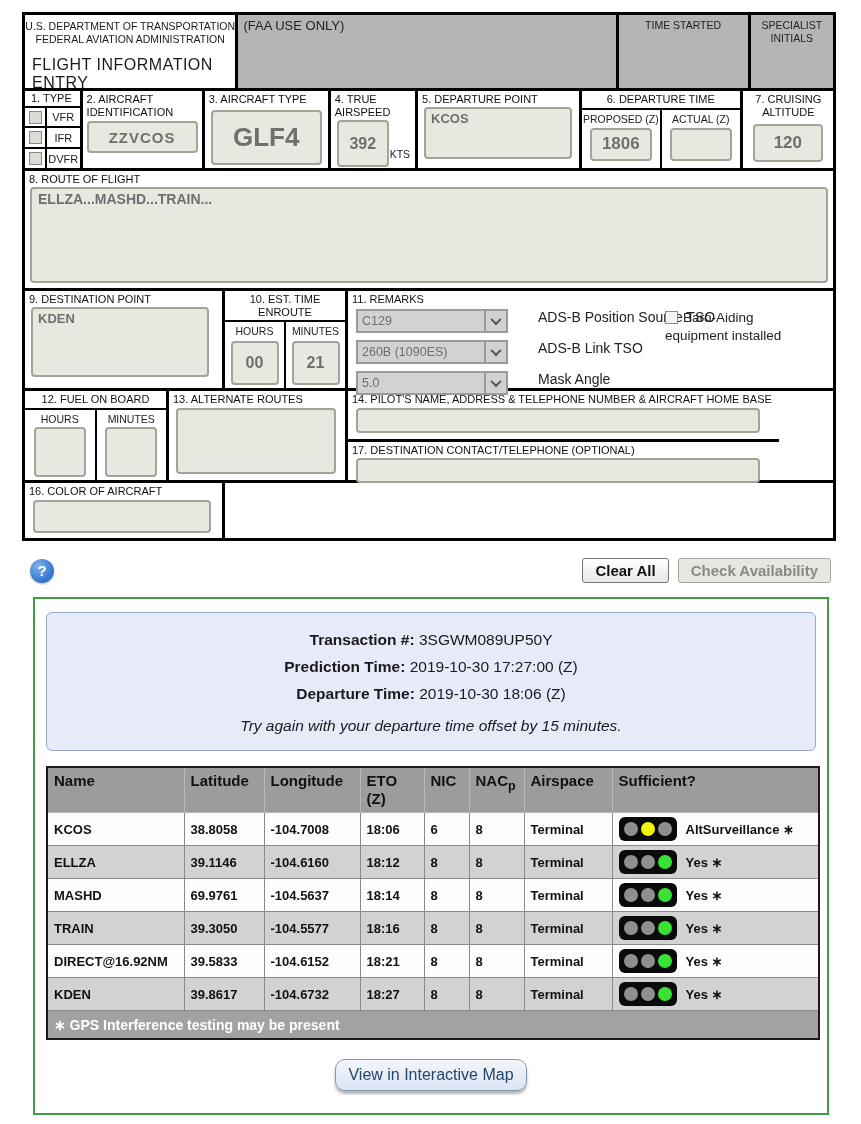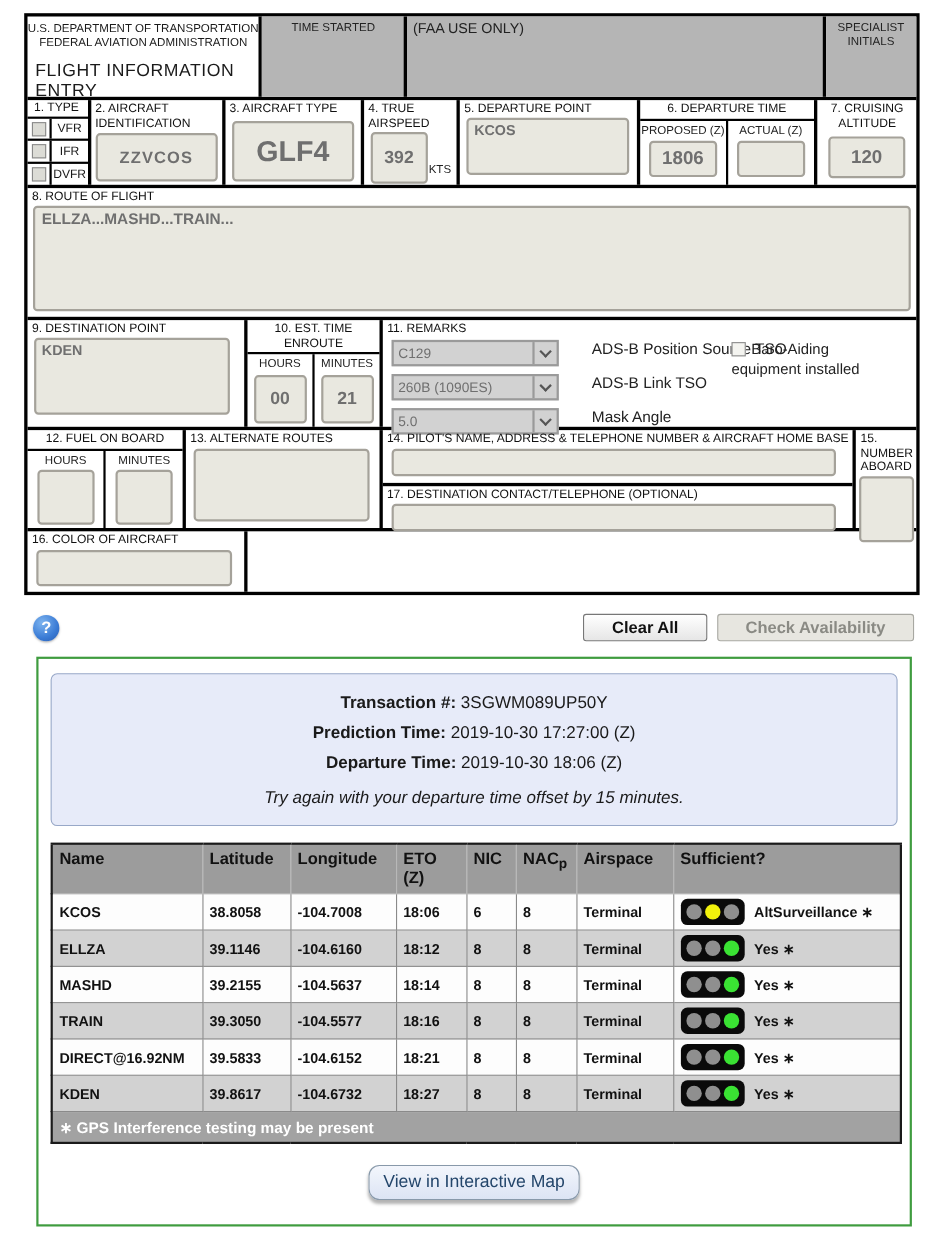--- a/index.html
+++ b/index.html
@@ -37,21 +37,21 @@
   .fields-row { height: 80px; }
   .type-cell { width: 58px; display: flex; flex-direction: column; }
   .type-hdr { border-bottom: 2px solid #000; padding: 1px 0 1px 6px; }
   .type-row { display: flex; flex: 1; border-bottom: 2px solid #000; }
   .type-row:last-child { border-bottom: none; }
   .cb-col { width: 22px; display: flex; align-items: center; justify-content: center; border-right: 2px solid #000; }
   .checkbox { width: 13px; height: 13px; border: 1px solid #8a8a8a; background: #dcdcd6; }
   .type-lbl { flex: 1; font-size: 11px; display: flex; align-items: center; justify-content: center; }
 
   .aid-cell { width: 123px; }
-  .aid-fld { width: 111px; height: 44px; margin: 3px auto 0; display: flex; align-items: center; justify-content: center; font-size: 15px; letter-spacing: 1px; }
+  .aid-fld { width: 111px; height: 32px; margin: 3px auto 0; display: flex; align-items: center; justify-content: center; font-size: 15px; letter-spacing: 1px; }
   .atype-cell { width: 127px; }
   .atype-fld { width: 111px; height: 55px; margin: 4px auto 0; display: flex; align-items: center; justify-content: center; font-size: 26px; }
   .tas-cell { width: 88px; }
   .tas-fld { width: 52px; height: 47px; margin: 2px 0 0 6px; display: flex; align-items: center; justify-content: center; font-size: 16px; }
   .kts { position: absolute; right: 5px; bottom: 8px; font-size: 10.5px; color: #222; }
   .dep-cell { width: 165px; }
   .dep-fld { width: 148px; height: 52px; margin: 1px 0 0 6px; padding: 2px 5px; font-size: 13px; }
   .dtime-cell { width: 162px; display: flex; flex-direction: column; }
   .dtime-hdr { border-bottom: 2px solid #000; padding: 2px 0; }
   .dtime-body { display: flex; flex: 1; }
@@ -112,21 +112,21 @@
   
   .toolbar { display: flex; align-items: center; margin: 17px 30px 0 30px; }
   .help-icon {
     width: 24px; height: 24px; border-radius: 50%;
     background: radial-gradient(circle at 35% 30%, #7db4ef, #3a7bd5 60%, #2a5cb0);
     color: #fff; font-weight: bold; font-size: 15px;
     display: flex; align-items: center; justify-content: center;
     box-shadow: 0 1px 2px rgba(0,0,0,0.3); cursor: pointer;
   }
   .toolbar-spacer { flex: 1; }
-  .btn { font-family: "Liberation Sans", sans-serif; font-weight: bold; font-size: 15px; border-radius: 3px; padding: 3px 25px; cursor: pointer; }
+  .btn { font-family: "Liberation Sans", sans-serif; font-weight: bold; font-size: 15px; border-radius: 3px; padding: 3px 12px; cursor: pointer; }
   .btn-clear { background: linear-gradient(#ffffff, #e6e6e6); border: 1px solid #777; color: #111; margin-right: 9px; }
   .btn-check { background: #e7e6e0; border: 1px solid #a8a8a2; color: #8a8a84; }
 
   
   .panel { margin: 14px auto 0 33px; width: 796px; border: 2px solid #3f9c3f; padding: 13px 11px 12px; min-height: 518px; }
   .info-box {
     background: #e7ebf9; border: 1px solid #98a8c8; border-radius: 6px;
     padding: 13px 10px 15px; text-align: center; font-size: 15.5px;
   }
   .info-line { line-height: 1.75; }
@@ -172,25 +172,25 @@
   <div class="form-outer">
 
     <div class="frow brow hdr-row">
       <div class="cell" style="width:215px">
         <div class="agency">
           <div>U.S. DEPARTMENT OF TRANSPORTATION</div>
           <div>FEDERAL AVIATION ADMINISTRATION</div>
         </div>
         <div class="form-title">FLIGHT INFORMATION ENTRY</div>
       </div>
+      <div class="cell gray-bg" style="width:383px">
+        <div class="faa-use">(FAA USE ONLY)</div>
+      </div>
       <div class="cell gray-bg" style="width:133px">
         <div class="small-hdr">TIME STARTED</div>
-      </div>
-      <div class="cell gray-bg" style="width:383px">
-        <div class="faa-use">(FAA USE ONLY)</div>
       </div>
       <div class="cell gray-bg" style="width:83px">
         <div class="small-hdr" style="padding:4px 8px 0">SPECIALIST INITIALS</div>
       </div>
     </div>
 
     <div class="frow brow fields-row">
       <div class="cell type-cell">
         <div class="lbl type-hdr">1. TYPE</div>
         <div class="type-row">
@@ -326,24 +326,20 @@
       </div>
       <div class="cell pilot-cell">
         <div class="pilot-top">
           <div class="lbl">14. PILOT'S NAME, ADDRESS &amp; TELEPHONE NUMBER &amp; AIRCRAFT HOME BASE</div>
           <div class="fld wide-fld"></div>
         </div>
         <div>
           <div class="lbl">17. DESTINATION CONTACT/TELEPHONE (OPTIONAL)</div>
           <div class="fld wide-fld"></div>
         </div>
-      </div>
-      <div class="cell num-cell">
-        <div class="lbl">15. NUMBER ABOARD</div>
-        <div class="fld num-fld"></div>
       </div>
     </div>
 
     <div class="frow row6">
       <div class="color-cell">
         <div class="lbl">16. COLOR OF AIRCRAFT</div>
         <div class="fld color-fld"></div>
       </div>
     </div>
   </div>
@@ -420,21 +416,21 @@
                   <span class="bulb"></span>
                   <span class="bulb"></span>
                   <span class="bulb"></span>
                 </span>
                 <span>Yes ∗</span>
               </div>
             </td>
         </tr>
         <tr class="row-even">
           <td>MASHD</td>
-          <td>39.2155</td>
+          <td>69.9761</td>
           <td>-104.5637</td>
           <td>18:14</td>
           <td>8</td>
           <td>8</td>
           <td>Terminal</td>
           <td>
               <div class="suff-cell">
                 <span class="traffic-light light-green">
                   <span class="bulb"></span>
                   <span class="bulb"></span>

